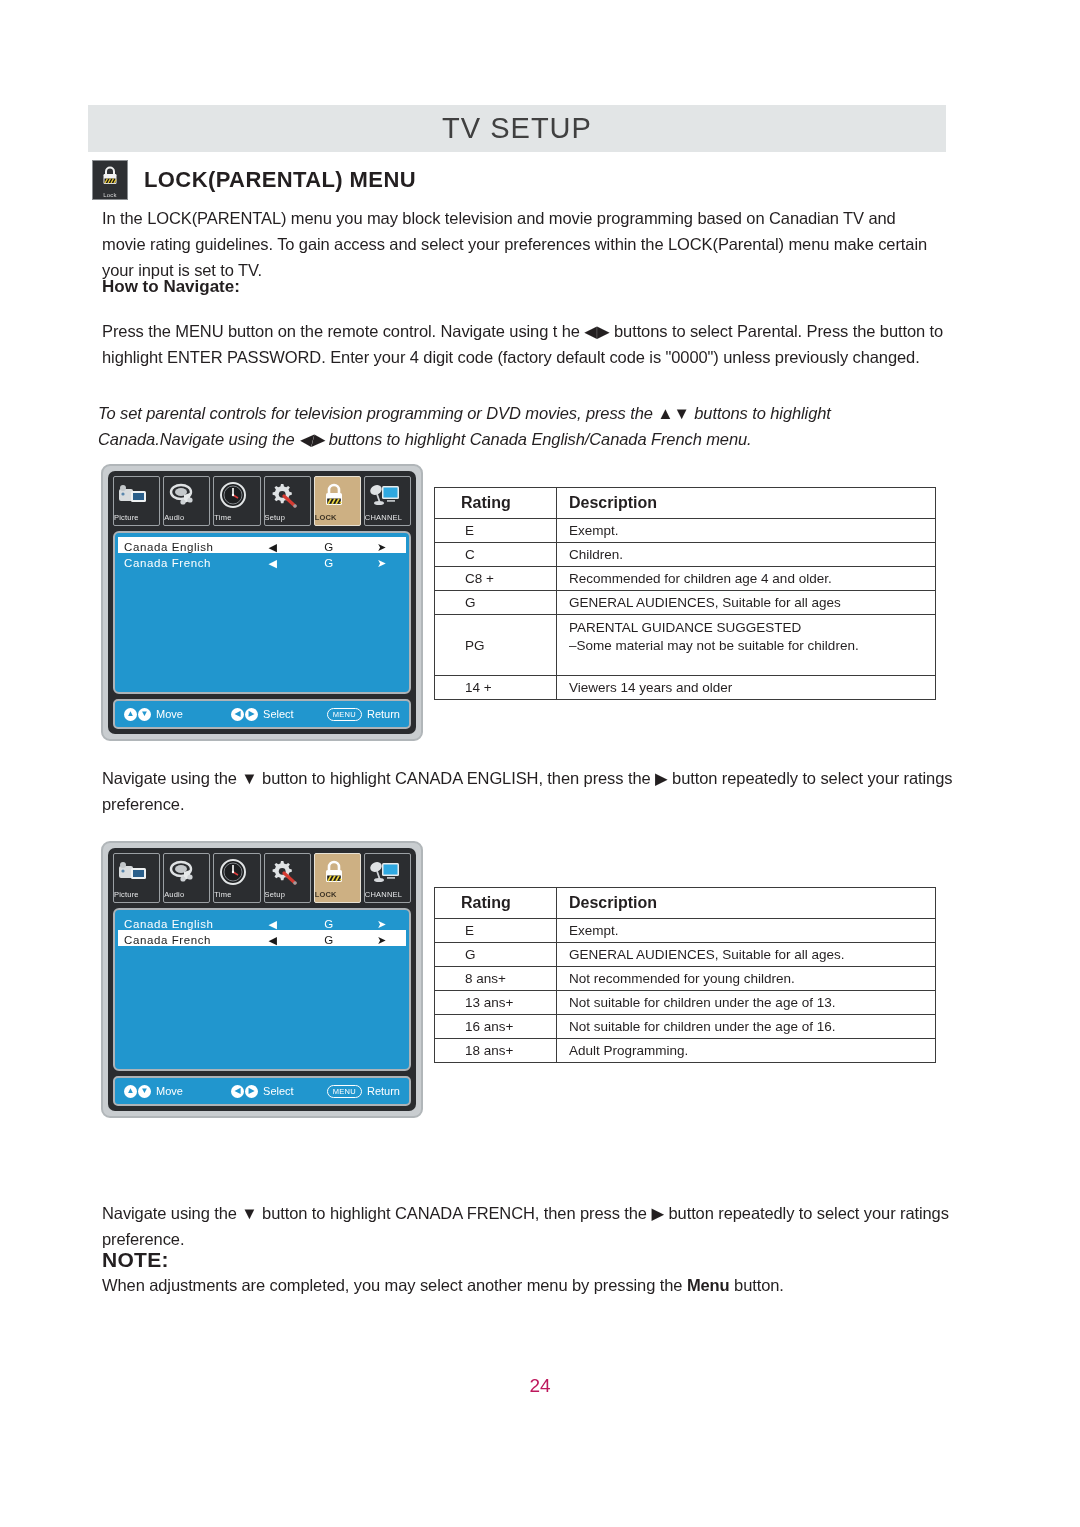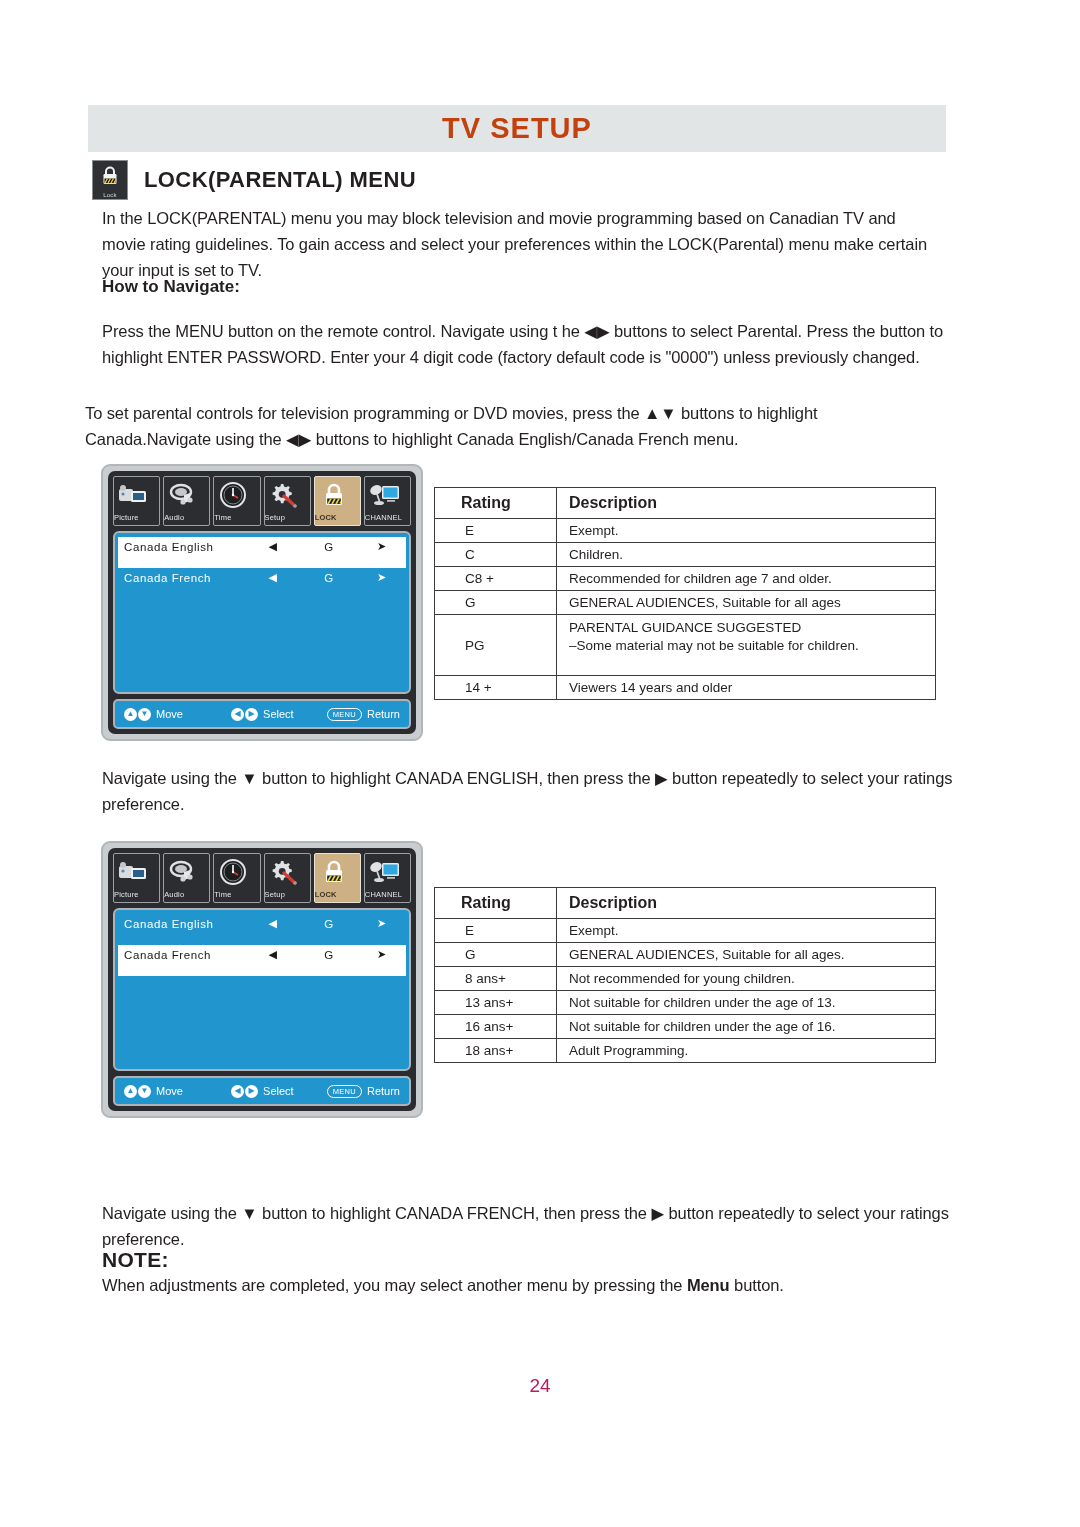--- a/index.html
+++ b/index.html
@@ -27,22 +27,22 @@
     left: 88px; top: 105px;
     width: 858px; height: 47px;
     background: #e2e5e6;
     display: flex;
     align-items: center;
     justify-content: center;
   }
   .title-bar .title-text {
     font-size: 29px;
     letter-spacing: 1px;
-    font-weight: 700;
-    color: #c2410c;
+    font-weight: 400;
+    color: #404040;
   }
 
   .section-head {
     position: absolute;
     left: 92px; top: 160px;
     display: flex;
     align-items: center;
     gap: 16px;
   }
   .lock-chip {
@@ -80,21 +80,21 @@
     letter-spacing: -0.1px;
   }
   .para.intro { left: 102px; top: 205px; width: 830px; }
   .bold-label {
     position: absolute;
     left: 102px; top: 277px;
     font-size: 17px;
     font-weight: bold;
   }
   .para.nav { left: 102px; top: 318px; width: 850px; }
-  .para.set { left: 85px; top: 400px; width: 860px; }
+  .para.set { left: 98px; top: 400px; width: 860px; font-style: italic; }
   .para.eng { left: 102px; top: 765px; width: 860px; }
   .para.fre { left: 102px; top: 1200px; width: 860px; }
 
   .note-title {
     position: absolute;
     left: 102px; top: 1248px;
     font-size: 21px;
     font-weight: bold;
     letter-spacing: 0.3px;
   }
@@ -170,26 +170,26 @@
   .osd-panel {
     margin-top: 5px;
     flex: 1;
     background: #2196ce;
     border: 2px solid #aeb3b7;
     border-radius: 6px;
     padding: 4px 3px;
     overflow: hidden;
   }
   .osd-row {
-    height: 31px;
-    display: flex;
-    align-items: flex-end;
+    height: 16px;
+    display: flex;
+    align-items: flex-start;
     font-size: 11.5px;
     color: #ffffff;
-    padding: 15px 6px;
+    padding: 4px 6px;
     letter-spacing: 0.6px;
   }
   .osd-row.selected {
     background: #ffffff;
     color: #1a1a1a;
     font-weight: normal;
   }
   .osd-row .rlabel { width: 128px; }
   .osd-row .larrow { width: 42px; text-align: center; font-size: 11px; }
   .osd-row .rvalue { width: 70px; text-align: center; }
@@ -416,21 +416,21 @@
       <tr>
         <td class="ccode">E</td>
         <td class="cdesc">Exempt.</td>
       </tr>
       <tr>
         <td class="ccode">C</td>
         <td class="cdesc">Children.</td>
       </tr>
       <tr>
         <td class="ccode">C8 +</td>
-        <td class="cdesc">Recommended  for  children  age  7  and  older.</td>
+        <td class="cdesc">Recommended  for  children  age  4  and  older.</td>
       </tr>
       <tr>
         <td class="ccode">G</td>
         <td class="cdesc">GENERAL AUDIENCES, Suitable for all ages</td>
       </tr>
       <tr>
         <td class="ccode">PG</td>
         <td class="cdesc two-line">
           <span class="sub-line">PARENTAL GUIDANCE SUGGESTED</span>
           <span class="sub-line">–Some material may not be suitable for children.</span>

